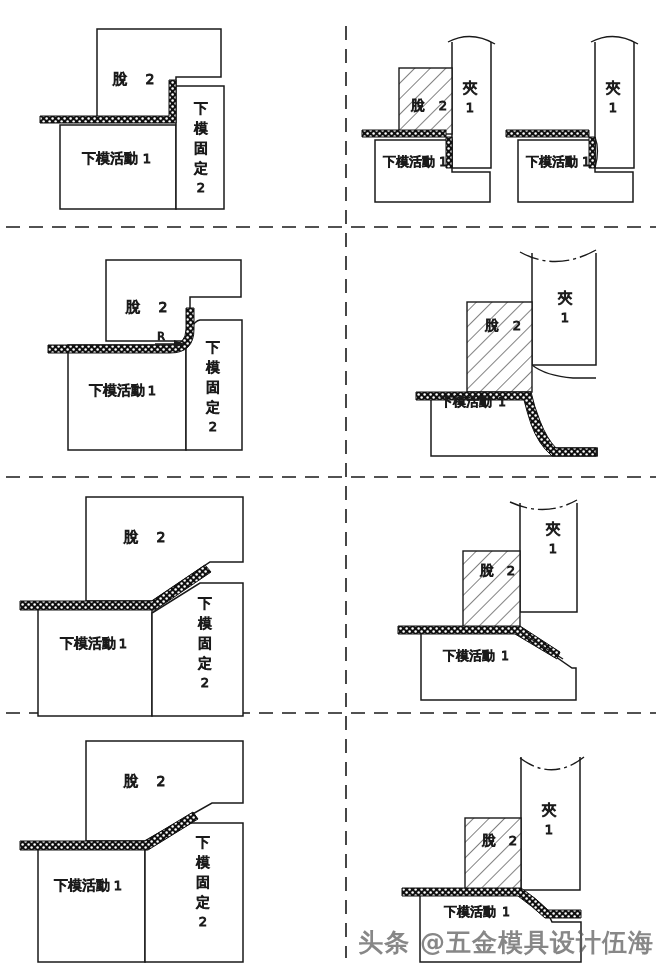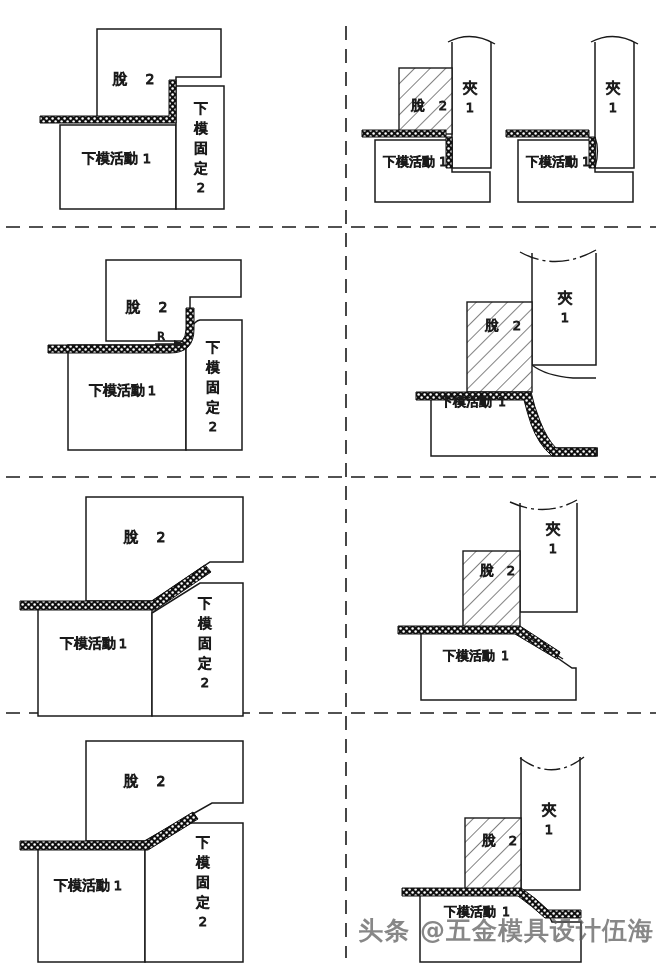--- a/index.html
+++ b/index.html
@@ -2,21 +2,21 @@
 <html><head>
 <meta charset="utf-8">
 <style>
   html,body{margin:0;padding:0;background:#ffffff;}
   body{width:662px;height:967px;position:relative;overflow:hidden;
        font-family:"Liberation Sans","DejaVu Sans",sans-serif;color:#000;}
   #sheet{position:absolute;left:0;top:0;width:662px;height:967px;}
   svg{display:block;}
   .lbl{font-family:"DejaVu Sans","Liberation Sans",sans-serif;fill:#1a1a1a;}
   .watermark{
-    position:absolute;right:8px;bottom:20px;
+    position:absolute;right:8px;bottom:8px;
     font-family:"DejaVu Sans","Liberation Sans",sans-serif;
     font-size:25px;font-weight:bold;color:#5a5a5a;opacity:.72;
     letter-spacing:1px;white-space:nowrap;pointer-events:none;text-align:right;
   }
 </style>
 </head>
 <body>
 
 <div id="sheet">
 <svg width="662" height="967" viewBox="0 0 662 967" xmlns="http://www.w3.org/2000/svg">

